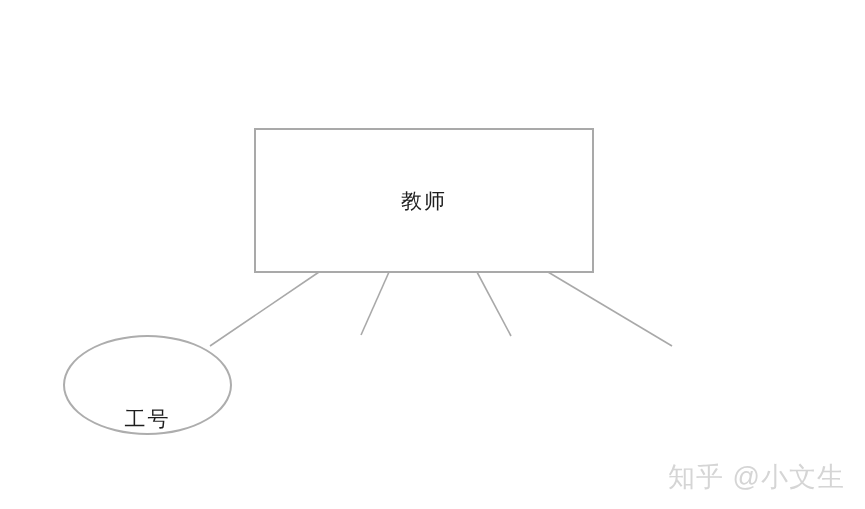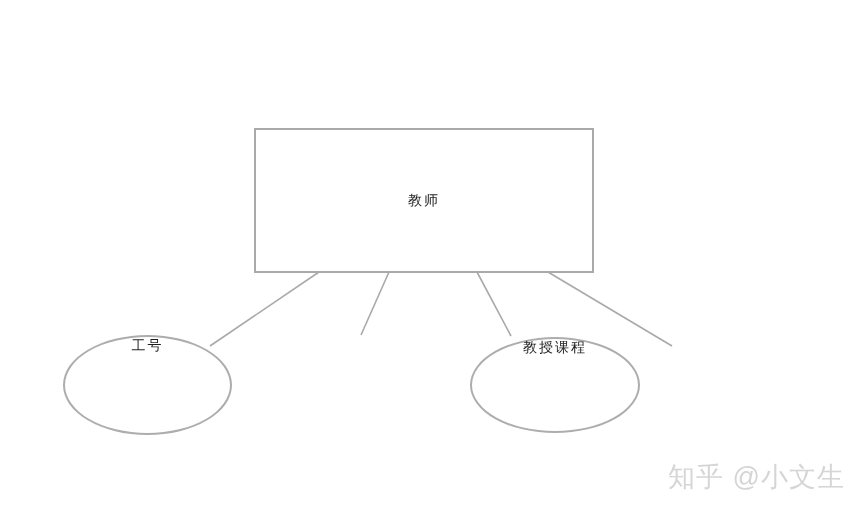--- a/index.html
+++ b/index.html
@@ -31,33 +31,33 @@
     width: 340px;
     height: 145px;
     box-sizing: border-box;
     border: 2px solid #a9a9a9;
     background: #ffffff;
     display: flex;
     align-items: center;
     justify-content: center;
   }
   .node-label {
-    font-size: 14px;
+    font-size: 21px;
     color: #1e1e1e;
     letter-spacing: 2px;
     white-space: nowrap;
   }
   .attr {
     position: absolute;
     box-sizing: border-box;
     border: 2px solid #adadad;
     border-radius: 50%;
     background: #ffffff;
     display: flex;
-    align-items: flex-start;
+    align-items: flex-end;
     justify-content: center;
   }
   .attr-0 { left: 63px;  top: 335px; width: 169px; height: 100px; }
   .attr-1 { left: 250px; top: 336px; width: 168px; height: 98px; }
   .attr-2 { left: 470px; top: 337px; width: 170px; height: 96px; }
   .attr-3 { left: 650px; top: 343px; width: 172px; height: 90px; }
   .watermark {
     position: absolute;
     right: 20px;
     bottom: 14px;
@@ -82,20 +82,17 @@
 
   <div class="entity">
     <span class="node-label">教师</span>
   </div>
 
   <div class="attr attr-0">
     <span class="node-label">工号</span>
   </div>
 
 
-  <div class="attr attr-2">
-    <span class="node-label">教授课程</span>
-  </div>
 
 
   <div class="watermark">知乎 @小文生</div>
 
 </div>
 
 </body></html>

